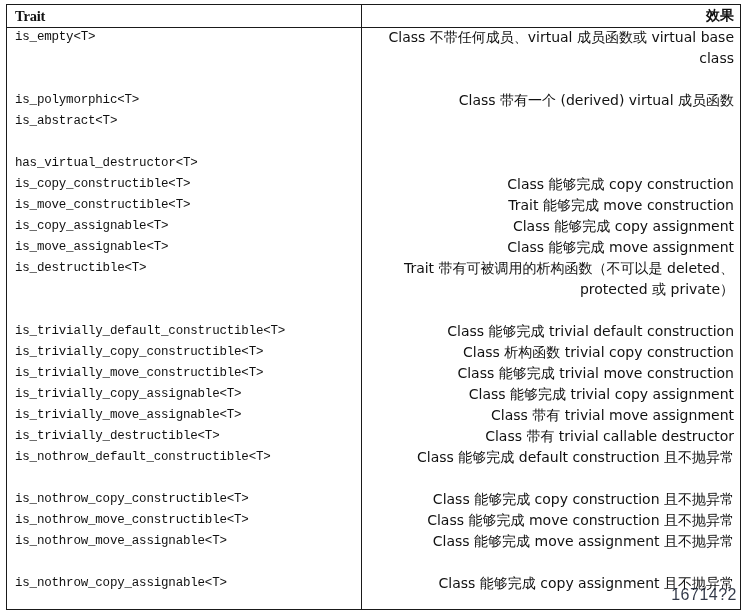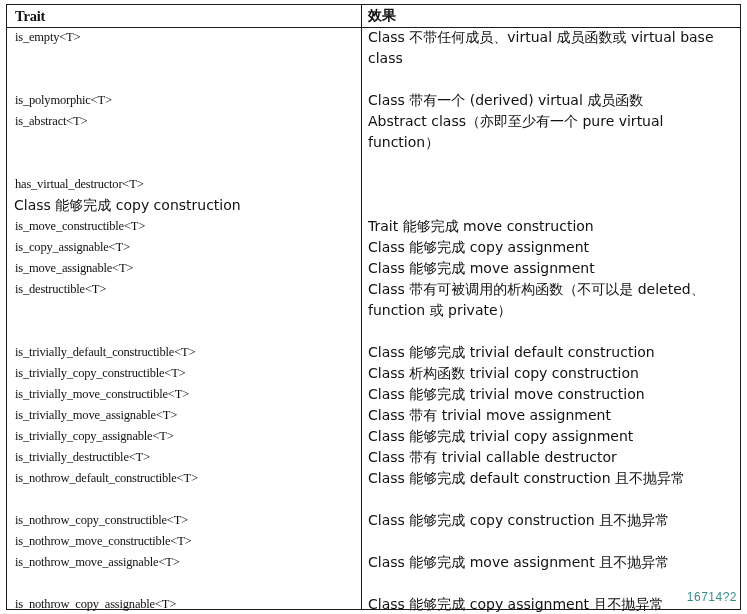--- a/index.html
+++ b/index.html
@@ -65,54 +65,55 @@
     width: 733px;
   }
   .row {
     display: flex;
     width: 733px;
   }
   .cell-l {
     width: 354px;
     box-sizing: border-box;
     padding: 0 4px 0 8px;
-    font-family: Liberation Serif, serif;
+    font-family: Liberation Mono, monospace;
     font-size: 12.5px;
     line-height: 21px;
     white-space: nowrap;
     letter-spacing: -0.2px;
   }
   .cell-r {
     width: 379px;
     box-sizing: border-box;
     padding: 0 6px 0 7px;
     font-family: "Liberation Serif", serif;
     font-size: 14.5px;
     line-height: 21px;
+    text-align: right;
   }
   .header-row .cell-l,
   .header-row .cell-r {
     font-family: "Liberation Serif", serif;
     font-weight: bold;
     font-size: 14.5px;
     line-height: 22px;
     white-space: normal;
   }
   .header-row .cell-l { padding-left: 8px; }
   .cjk {
     font-family: "DejaVu Sans", sans-serif;
     font-size: 14px;
   }
   .watermark {
     position: absolute;
     right: 4px;
     bottom: 6px;
     font-family: "Liberation Sans", sans-serif;
-    font-size: 12px;
-    color: #0f766e;
+    font-size: 16px;
+    color: #0f172a;
     letter-spacing: 0.5px;
     opacity: 0.85;
     pointer-events: none;
   }
 </style>
 </head>
 <body>
 
 <div id="sheet">
 
@@ -135,94 +136,95 @@
       <div class="cell-r cjk">Class 不带任何成员、virtual 成员函数或 virtual base class</div>
     </div>
 
     <div class="row">
       <div class="cell-l" style="line-height:21px;padding-top:21px;">is_polymorphic&lt;T&gt;</div>
       <div class="cell-r cjk" style="padding-top:21px;">Class 带有一个 (derived) virtual 成员函数</div>
     </div>
 
     <div class="row">
       <div class="cell-l">is_abstract&lt;T&gt;</div>
-      <div class="cell-r cjk">Abstract class（亦即至少有一个 pure virtual function）</div>
     </div>
 
     <div class="row">
       <div class="cell-l" style="padding-top:21px;">has_virtual_destructor&lt;T&gt;</div>
     </div>
 
 
     <div class="row">
+      <div class="cell-l">is_copy_constructible&lt;T&gt;</div>
       <div class="cell-r cjk">Class 能够完成 copy construction</div>
     </div>
 
     <div class="row">
       <div class="cell-l">is_move_constructible&lt;T&gt;</div>
       <div class="cell-r cjk">Trait 能够完成 move construction</div>
     </div>
 
     <div class="row">
       <div class="cell-l">is_copy_assignable&lt;T&gt;</div>
       <div class="cell-r cjk">Class 能够完成 copy assignment</div>
     </div>
 
     <div class="row">
       <div class="cell-l">is_move_assignable&lt;T&gt;</div>
       <div class="cell-r cjk">Class 能够完成 move assignment</div>
     </div>
 
     <div class="row">
       <div class="cell-l">is_destructible&lt;T&gt;</div>
-      <div class="cell-r cjk">Class 带有可被调用的析构函数（不可以是 deleted、function 或 private）</div>
+      <div class="cell-r cjk">Trait 带有可被调用的析构函数（不可以是 deleted、protected 或 private）</div>
     </div>
 
     <div class="row">
       <div class="cell-l" style="padding-top:21px;">is_trivially_default_constructible&lt;T&gt;</div>
       <div class="cell-r cjk" style="padding-top:21px;">Class 能够完成 trivial default construction</div>
     </div>
 
     <div class="row">
       <div class="cell-l">is_trivially_copy_constructible&lt;T&gt;</div>
       <div class="cell-r cjk">Class 析构函数 trivial copy construction</div>
     </div>
 
     <div class="row">
       <div class="cell-l">is_trivially_move_constructible&lt;T&gt;</div>
       <div class="cell-r cjk">Class 能够完成 trivial move construction</div>
     </div>
 
     <div class="row">
+      <div class="cell-l">is_trivially_copy_assignable&lt;T&gt;</div>
+      <div class="cell-r cjk">Class 能够完成 trivial copy assignment</div>
+    </div>
+
+    <div class="row">
       <div class="cell-l">is_trivially_move_assignable&lt;T&gt;</div>
       <div class="cell-r cjk">Class 带有 trivial move assignment</div>
     </div>
 
     <div class="row">
-      <div class="cell-l">is_trivially_copy_assignable&lt;T&gt;</div>
-      <div class="cell-r cjk">Class 能够完成 trivial copy assignment</div>
-    </div>
-
-    <div class="row">
       <div class="cell-l">is_trivially_destructible&lt;T&gt;</div>
       <div class="cell-r cjk">Class 带有 trivial callable destructor</div>
     </div>
 
     <div class="row">
       <div class="cell-l">is_nothrow_default_constructible&lt;T&gt;</div>
       <div class="cell-r cjk">Class 能够完成 default construction 且不抛异常</div>
     </div>
 
     <div class="row">
       <div class="cell-l" style="padding-top:21px;">is_nothrow_copy_constructible&lt;T&gt;</div>
       <div class="cell-r cjk" style="padding-top:21px;">Class 能够完成 copy construction 且不抛异常</div>
     </div>
 
     <div class="row">
       <div class="cell-l">is_nothrow_move_constructible&lt;T&gt;</div>
+      <div class="cell-r cjk">Class 能够完成 move construction 且不抛异常</div>
     </div>
 
     <div class="row">
       <div class="cell-l">is_nothrow_move_assignable&lt;T&gt;</div>
       <div class="cell-r cjk">Class 能够完成 move assignment 且不抛异常</div>
     </div>
 
     <div class="row">
       <div class="cell-l" style="padding-top:21px;">is_nothrow_copy_assignable&lt;T&gt;</div>
       <div class="cell-r cjk" style="padding-top:21px;">Class 能够完成 copy assignment 且不抛异常</div>

